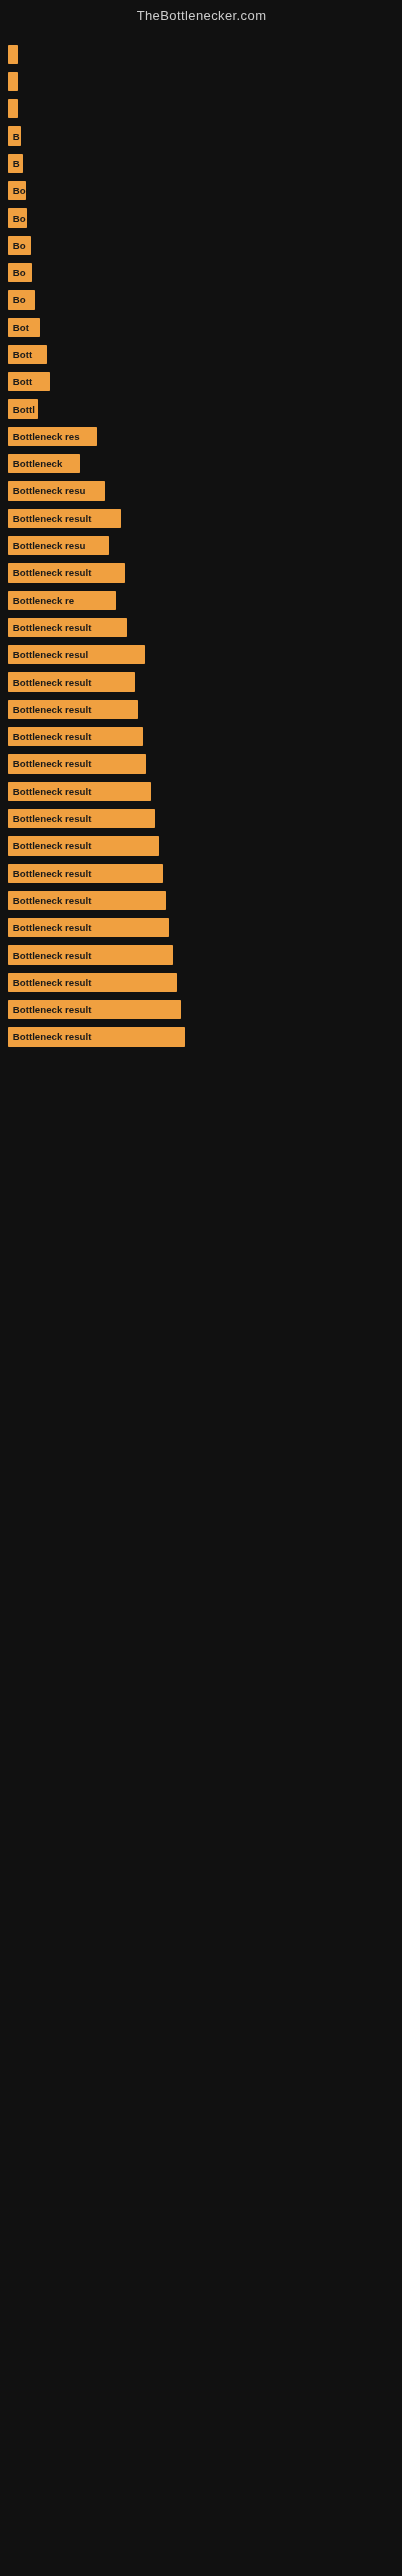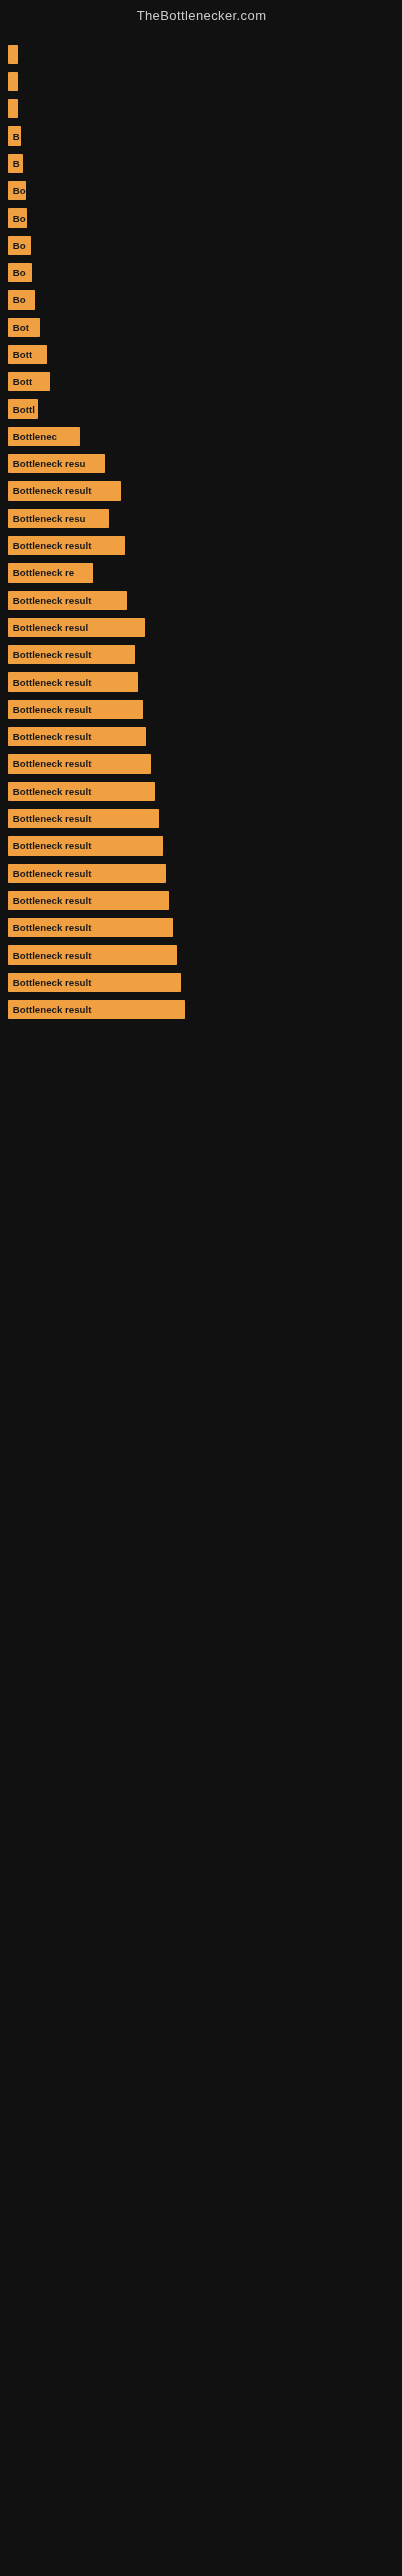--- a/index.html
+++ b/index.html
@@ -95,36 +95,39 @@
     <div class="bar-row">
       <div class="bar-label" style="width: 39px;">Bott</div>
     </div>
     <div class="bar-row">
       <div class="bar-label" style="width: 42px;">Bott</div>
     </div>
     <div class="bar-row">
       <div class="bar-label" style="width: 30px;">Bottl</div>
     </div>
     <div class="bar-row">
-      <div class="bar-label" style="width: 72px;">Bottlenec</div>
+      <div class="bar-label" style="width: 89px;">Bottleneck res</div>
+    </div>
+    <div class="bar-row">
+      <div class="bar-label" style="width: 72px;">Bottleneck</div>
     </div>
     <div class="bar-row">
       <div class="bar-label" style="width: 97px;">Bottleneck resu</div>
     </div>
     <div class="bar-row">
       <div class="bar-label" style="width: 113px;">Bottleneck result</div>
     </div>
     <div class="bar-row">
       <div class="bar-label" style="width: 101px;">Bottleneck resu</div>
     </div>
     <div class="bar-row">
       <div class="bar-label" style="width: 117px;">Bottleneck result</div>
     </div>
     <div class="bar-row">
-      <div class="bar-label" style="width: 85px;">Bottleneck re</div>
+      <div class="bar-label" style="width: 108px;">Bottleneck re</div>
     </div>
     <div class="bar-row">
       <div class="bar-label" style="width: 119px;">Bottleneck result</div>
     </div>
     <div class="bar-row">
       <div class="bar-label" style="width: 137px;">Bottleneck resul</div>
     </div>
     <div class="bar-row">
       <div class="bar-label" style="width: 127px;">Bottleneck result</div>
     </div>

